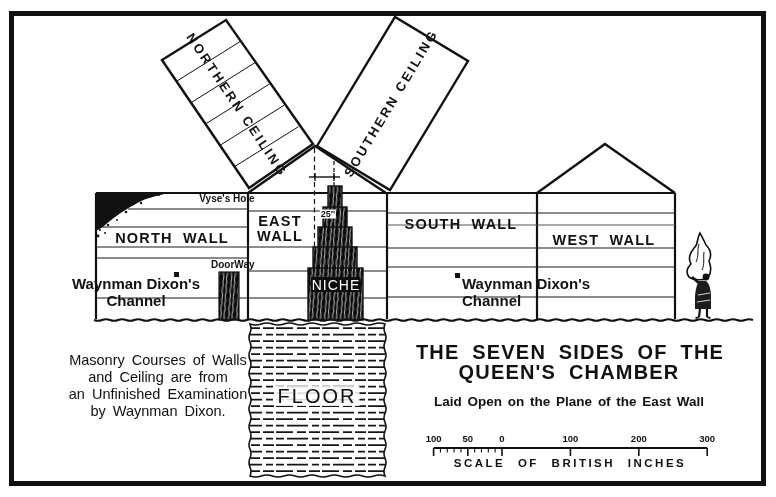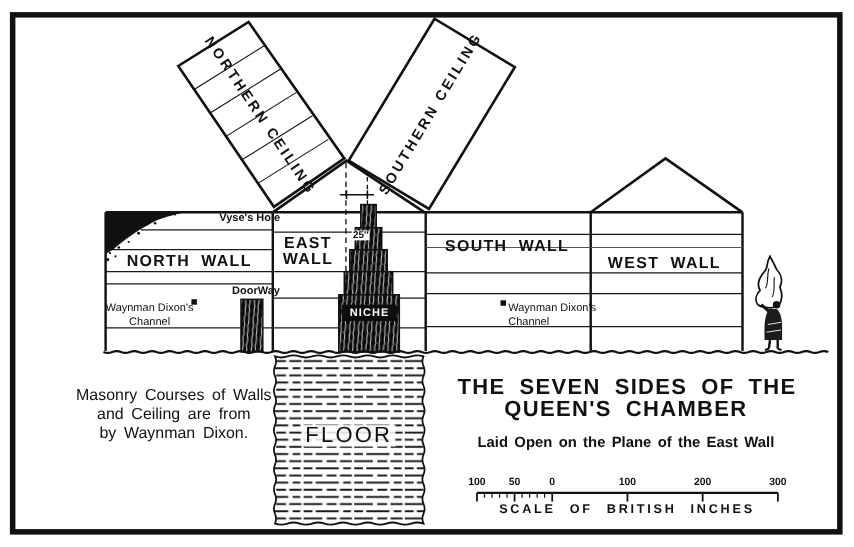--- a/index.html
+++ b/index.html
@@ -5,29 +5,29 @@
   html,body{margin:0;padding:0;background:#fff;}
   .stage{position:relative;width:776px;height:497px;background:#fff;overflow:hidden;
          font-family:"Liberation Sans",sans-serif;color:#111;}
   .frame{position:absolute;left:9px;top:11px;width:757px;height:475px;
          box-sizing:border-box;border:5px solid #111;}
   svg{position:absolute;left:0;top:0;}
   .lbl{position:absolute;color:#111;white-space:nowrap;line-height:1;}
   .ctr{transform:translate(-50%,-50%);}
   .wall-name{font-size:14.5px;font-weight:bold;letter-spacing:1.2px;word-spacing:5px;}
   .small-f{font-size:10px;font-weight:bold;}
-  .tiny-f{font-size:10px;font-weight:normal;line-height:1.15;}
+  .tiny-f{font-size:15px;font-weight:bold;line-height:1.15;}
   .ceil{font-size:13px;font-weight:bold;letter-spacing:2.5px;white-space:nowrap;}
   .sq{position:absolute;width:5px;height:5px;background:#111;}
   .note{font-size:14.5px;line-height:17px;text-align:center;word-spacing:3px;margin-left:28px;}
   .title1{font-size:20px;font-weight:bold;letter-spacing:1.2px;word-spacing:6px;}
   .subtitle{font-size:13.5px;font-weight:bold;word-spacing:2px;}
   .scale-num{font-size:9.5px;font-weight:bold;}
   .scale-cap{font-size:11.5px;font-weight:bold;letter-spacing:2.5px;word-spacing:7px;}
-  .niche-lbl{font-size:10px;font-weight:bold;letter-spacing:1px;color:#fff;text-align:center;}
+  .niche-lbl{font-size:14px;font-weight:normal;letter-spacing:1px;color:#fff;text-align:center;}
   .floor-lbl{font-size:20px;font-weight:normal;letter-spacing:2px;background:rgba(255,255,255,.85);padding:0 3px;}
   .dim-lbl{font-size:9px;font-weight:bold;background:#fff;padding:0 1px;}
 </style>
 </head>
 <body>
 
 <div class="stage">
   <div class="frame"></div>
 
   <svg width="776" height="497" viewBox="0 0 776 497">
@@ -180,20 +180,21 @@
     </div>
   <span class="sq" style="left:455px;top:273px;"></span>
 
   <div class="lbl niche-lbl ctr" style="left:336px;top:285px;">NICHE</div>
   <div class="lbl dim-lbl ctr" style="left:328px;top:170px;margin-top:44px;">25″</div>
   <div class="lbl floor-lbl ctr" style="left:317px;top:396px;">FLOOR</div>
 
   <div class="lbl note" style="left:130px;top:352px;transform:translateX(-50%);">
       <div>Masonry Courses of Walls</div>
       <div>and Ceiling are from</div>
+      <div>an Unfinished Examination</div>
       <div>by Waynman Dixon.</div>
     </div>
 
   <div class="lbl title1 ctr" style="left:570px;top:352px;">THE SEVEN SIDES OF THE</div>
   <div class="lbl title1 ctr" style="left:569px;top:372px;">QUEEN'S CHAMBER</div>
   <div class="lbl subtitle ctr" style="left:569px;top:402px;">Laid Open on the Plane of the East Wall</div>
 
   <div id="scale-labels" style="position:absolute;left:0;top:0;width:776px;height:497px;pointer-events:none;">
       <div class="lbl scale-num" style="left: 433.6px; top: 434px; transform: translateX(-50%);">100</div>
       <div class="lbl scale-num" style="left: 467.8px; top: 434px; transform: translateX(-50%);">50</div>

